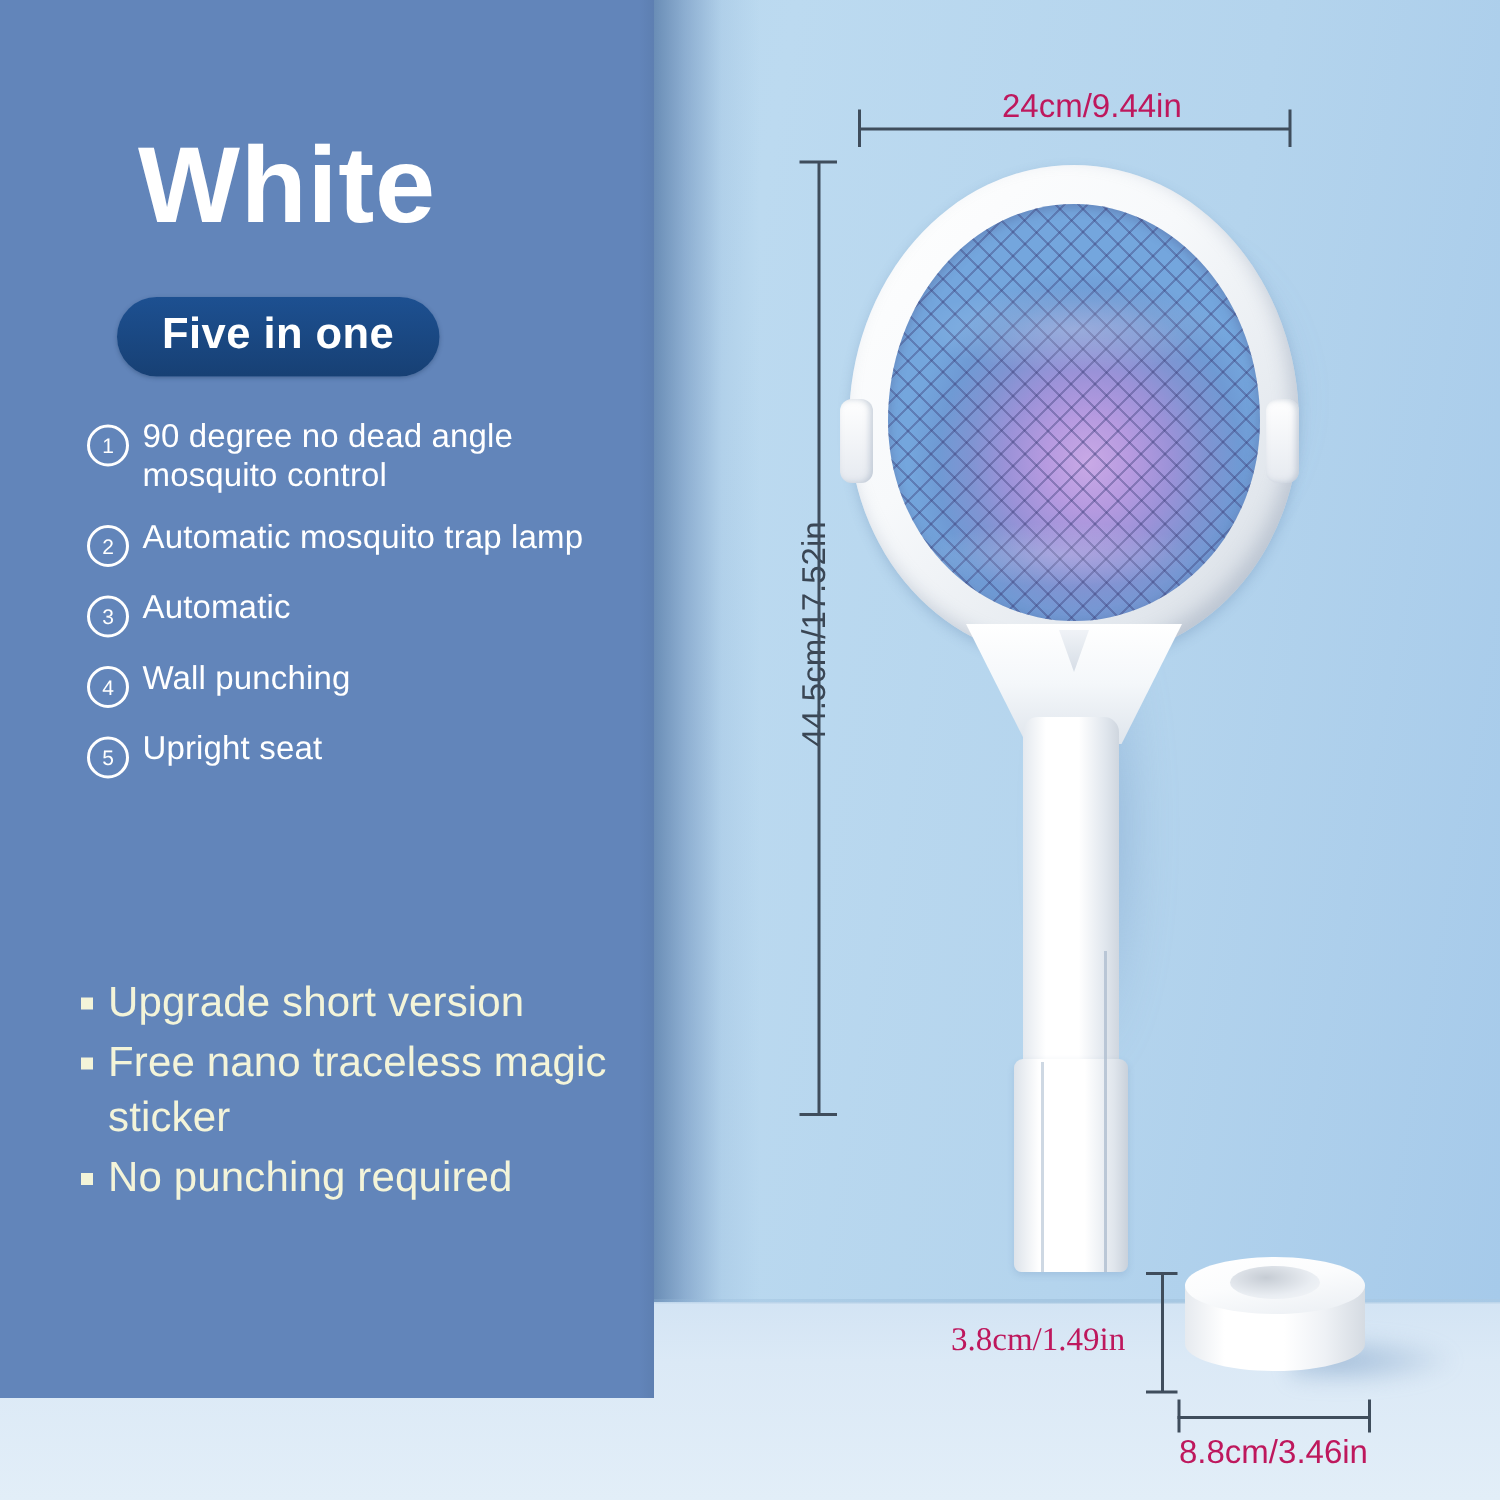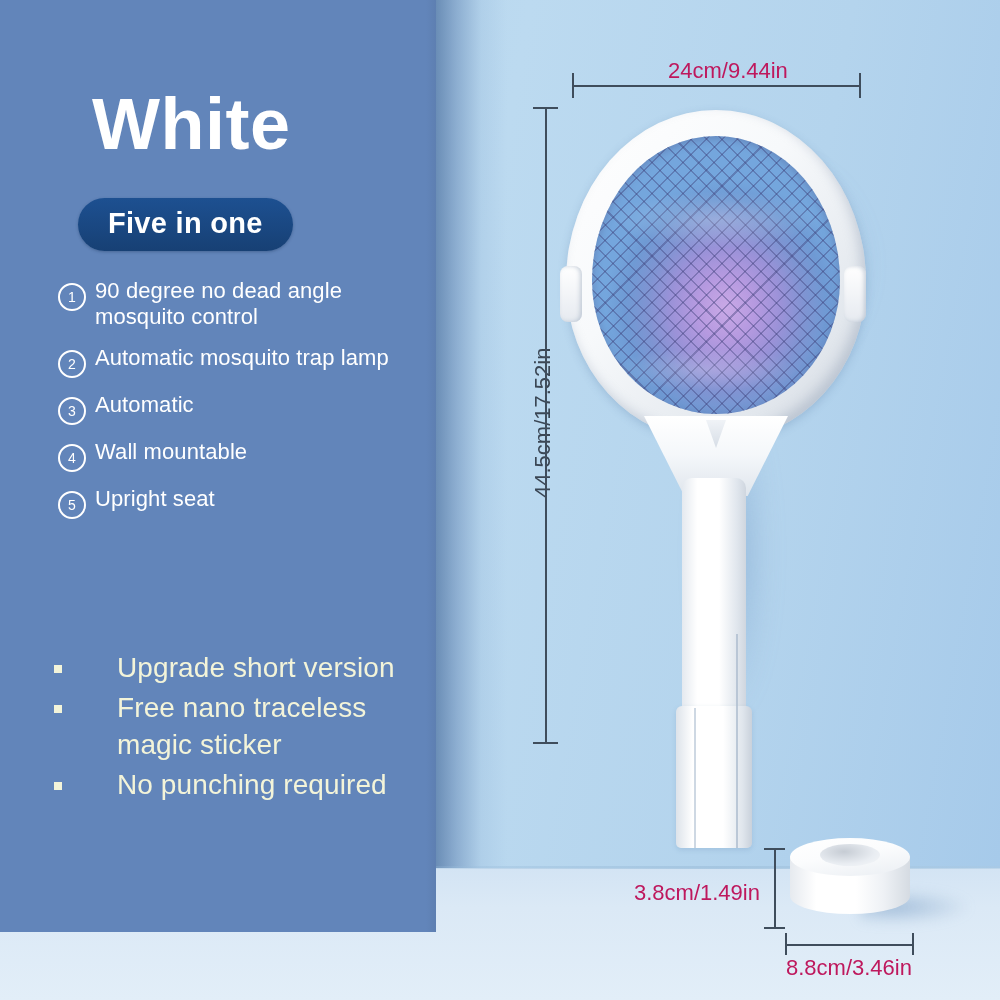--- a/index.html
+++ b/index.html
@@ -57,21 +57,21 @@
   .fnum{
     flex:0 0 auto;width:24px;height:24px;margin-right:9px;margin-top:5px;
     border:2px solid #ffffff;border-radius:50%;
     display:flex;align-items:center;justify-content:center;
     font-size:14px;font-weight:500;color:#ffffff;line-height:1;
   }
   .ftext{
     font-size:22px;color:#ffffff;line-height:1.2;letter-spacing:.1px;
   }
   .bullet-list{position:absolute;left:54px;top:650px;width:380px;}
-  .bullet{display:flex;align-items:flex-start;margin-bottom:4px;gap:45px;}
+  .bullet{display:flex;align-items:flex-start;margin-bottom:4px;}
   .bsq{
     flex:0 0 auto;width:8px;height:8px;margin-right:10px;margin-top:15px;
     background:#f3f4d9;
   }
   .btext{font-size:28px;color:#f3f4d9;line-height:1.3;letter-spacing:.1px;}
 
   
   .dim-line{position:absolute;background:#3f4d5c;}
   .dim-label{position:absolute;color:#be185d;font-size:22px;white-space:nowrap;}
   .dim-label-v{
@@ -200,21 +200,21 @@
       <div class="feature">
         <span class="fnum">2</span>
         <span class="ftext">Automatic mosquito trap lamp</span>
       </div>
       <div class="feature">
         <span class="fnum">3</span>
         <span class="ftext">Automatic</span>
       </div>
       <div class="feature">
         <span class="fnum">4</span>
-        <span class="ftext">Wall mountable</span>
+        <span class="ftext">Wall punching</span>
       </div>
       <div class="feature">
         <span class="fnum">5</span>
         <span class="ftext">Upright seat</span>
       </div>
     </div>
 
     <div class="bullet-list">
       <div class="bullet">
         <span class="bsq"></span>
@@ -260,21 +260,21 @@
   <div class="dim-label" style="left:668px;top:58px;">24cm/9.44in</div>
   <div class="dim-line" style="left:572px;top:85px;width:288px;height:1.5px;"></div>
   <div class="dim-line" style="left:572px;top:73px;width:1.5px;height:25px;"></div>
   <div class="dim-line" style="left:859px;top:73px;width:1.5px;height:25px;"></div>
 
   <div class="dim-label-v" style="left:530px;top:498px;">44.5cm/17.52in</div>
   <div class="dim-line" style="left:545px;top:108px;width:1.5px;height:636px;"></div>
   <div class="dim-line" style="left:533px;top:107px;width:25px;height:1.5px;"></div>
   <div class="dim-line" style="left:533px;top:742px;width:25px;height:1.5px;"></div>
 
-  <div class="dim-label" style="left:634px;top:880px;">3.8cm/1.49in</div>
+  <div class="dim-label" style="left:634px;top:880px;font-family:Liberation Serif, serif;">3.8cm/1.49in</div>
   <div class="dim-line" style="left:774px;top:848px;width:1.5px;height:80px;"></div>
   <div class="dim-line" style="left:764px;top:848px;width:21px;height:1.5px;"></div>
   <div class="dim-line" style="left:764px;top:927px;width:21px;height:1.5px;"></div>
 
   <div class="dim-label" style="left:786px;top:955px;">8.8cm/3.46in</div>
   <div class="dim-line" style="left:785px;top:944px;width:128px;height:1.5px;"></div>
   <div class="dim-line" style="left:785px;top:933px;width:1.5px;height:22px;"></div>
   <div class="dim-line" style="left:912px;top:933px;width:1.5px;height:22px;"></div>
 
 </div>

